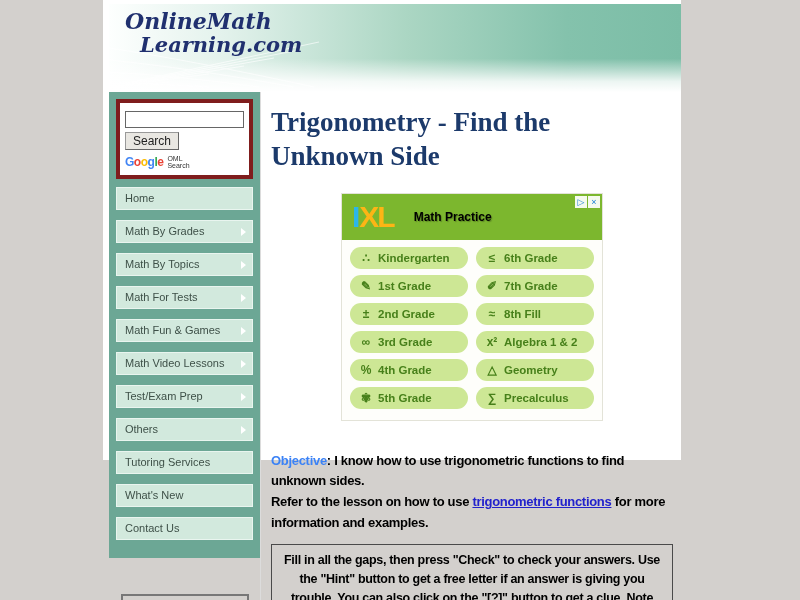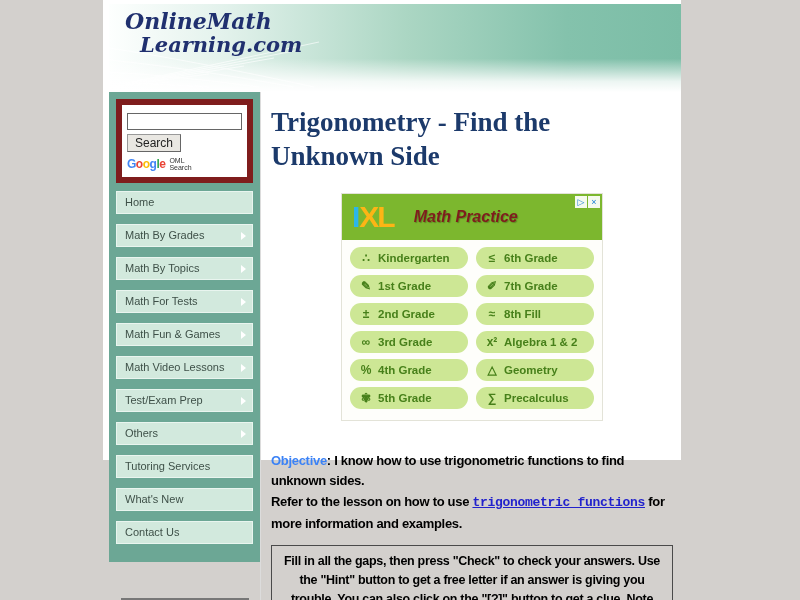--- a/index.html
+++ b/index.html
@@ -35,21 +35,21 @@
   }
   .logo .l2 { display:block; margin-left:15px; font-size:21px; }
   .grid-svg { position:absolute; left:0; bottom:4px; }
 
   
   .content { display:flex; margin-left:6px; height:508px; }
   .sidebar { width:151px; flex:0 0 151px; }
   .sidebar-teal { background:#6ca795; padding:7px 7px 8px 7px; }
 
   .search-box {
-    background:#ffffff; border:6px solid #7f1d1d;
+    background:#ffffff; border:4px solid #7f1d1d;
     padding:6px 5px 5px 5px; margin-bottom:8px;
   }
   .search-input {
     width:100%; height:17px; border:1px solid #666;
     font-size:11px; padding:0 2px; background:#fff;
   }
   .search-btn {
     margin-top:4px; font-size:12px; color:#222;
     background:#e9e7e2; border:1px solid #999;
     border-right-color:#666; border-bottom-color:#666;
@@ -120,42 +120,42 @@
     width:262px; margin:19px auto 0 auto;
     border:1px solid #e3e3d8; background:#fefefb;
   }
   .ad-header {
     position:relative; height:46px;
     background:#7cb72e;
     display:flex; align-items:center; padding-left:10px;
   }
   .ixl-i  { color:#2bb6ea; font-weight:bold; font-size:30px; letter-spacing:-1px; }
   .ixl-xl { color:#fdb515; font-weight:bold; font-size:30px; letter-spacing:-2px; }
-  .ad-title { color:#7f1d1d; font-weight:bold; font-size:16px; margin-left:20px; text-shadow:1px 1px 1px rgba(0,0,0,.25);font-style:italic; }
+  .ad-title { color:#000000; font-weight:bold; font-size:12px; margin-left:20px; text-shadow:1px 1px 1px rgba(0,0,0,.25); }
   .ad-choices { position:absolute; top:2px; right:2px; display:flex; gap:1px; }
   .ad-choices span {
     width:12px; height:12px; background:rgba(255,255,255,.92);
     color:#1b7fd4; font-size:9px; line-height:12px; text-align:center;
     cursor:pointer;
   }
   .ad-body {
     padding:7px 8px 11px 8px;
     display:grid; grid-template-columns:1fr 1fr; gap:6px 8px;
   }
   .pill {
     background:#cde795; border-radius:12px; height:22px;
     display:flex; align-items:center; padding:0 4px 0 8px;
     color:#47801a; font-weight:bold; font-size:11.5px;
     cursor:pointer; white-space:nowrap;
   }
   .pill .ic { width:16px; margin-right:4px; text-align:center; font-size:12px; }
 
   .objective { margin-top:30px; font-size:13px; font-weight:bold; letter-spacing:-0.3px; line-height:1.6; color:#000; }
   .obj-label { color:#3b82f6; }
-  .lesson-link { color:#2222cc; text-decoration:underline; cursor:pointer;font-family:Liberation Mono, monospace; }
+  .lesson-link { color:#2222cc; text-decoration:underline; cursor:pointer; }
 
   .instructions {
     margin-top:10px;
     border:1px solid #4a4a4a;
     padding:6px 8px;
     text-align:center;
     font-size:12.5px; font-weight:bold; letter-spacing:-0.3px;
     line-height:1.55; color:#000;
   }
 </style>

